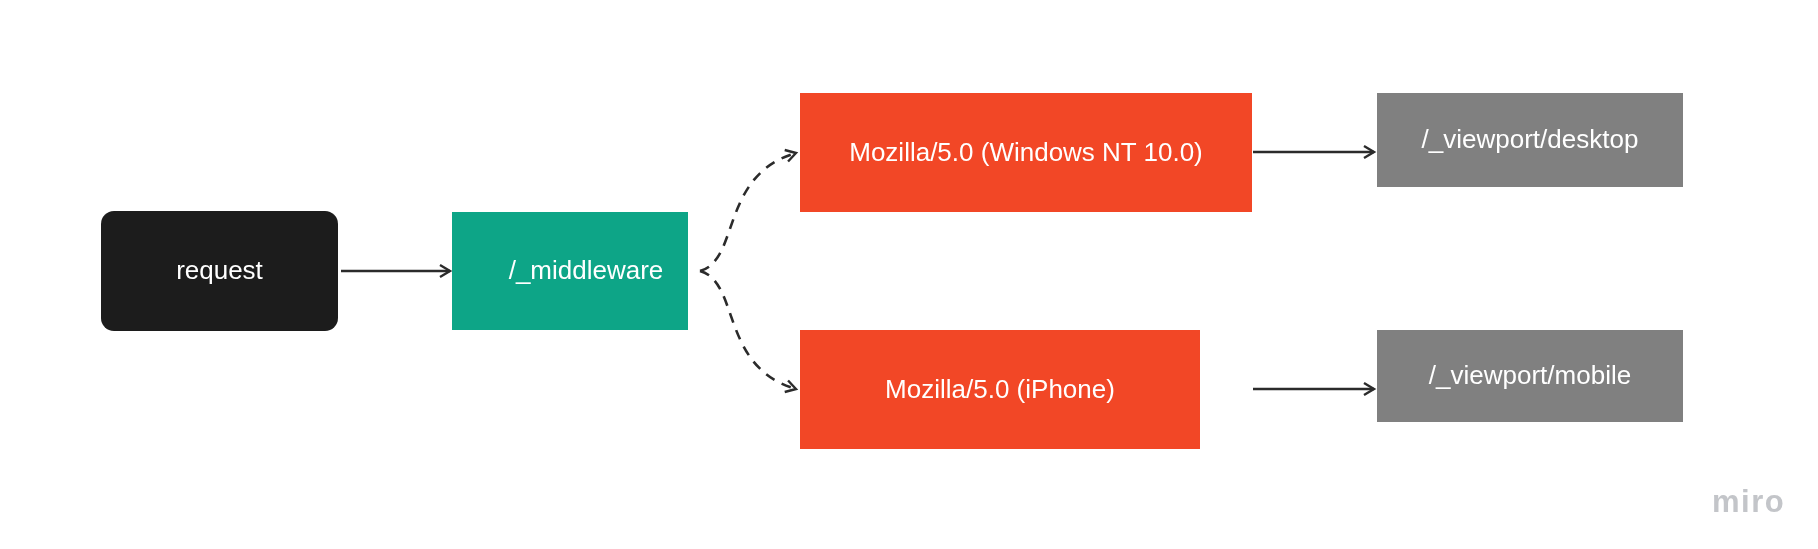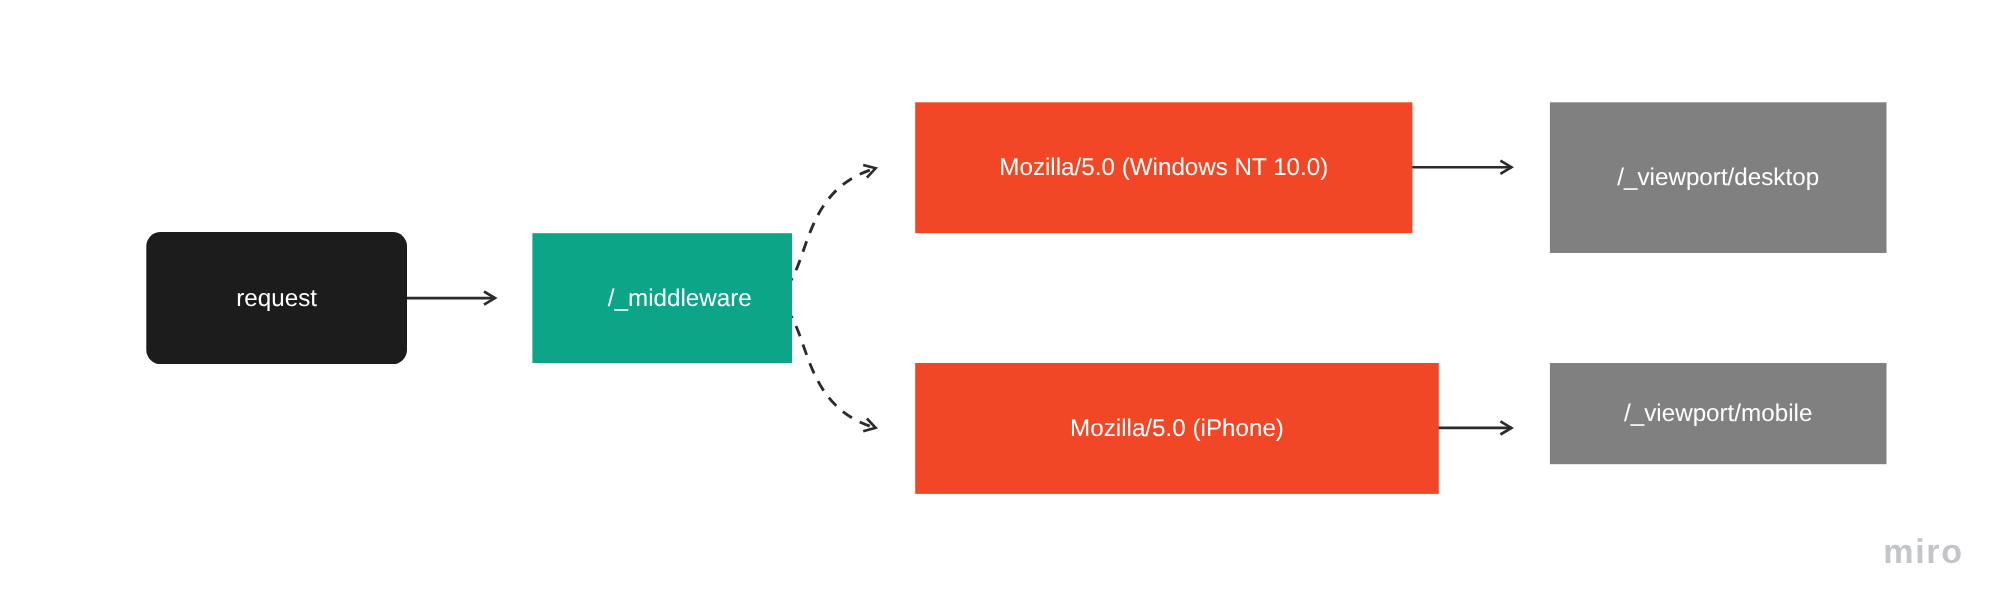--- a/index.html
+++ b/index.html
@@ -32,32 +32,31 @@
     stroke-width: 2.6px;
     stroke-dasharray: 10 8;
   }
   .node {
     position: absolute;
     display: flex;
     align-items: center;
     justify-content: center;
     text-align: right;
     color: #ffffff;
-    font-size: 22px;
+    font-size: 26px;
     line-height: 1.2;
     white-space: nowrap;
     box-sizing: border-box;
     user-select: none;
-    margin-left: 32px;
   }
   .node--request          { left: 101px;  top: 211px; width: 237px; height: 120px; border-radius: 13px; }
   .node--middleware       { left: 452px;  top: 212px; width: 236px; height: 118px; padding-left: 32px; }
   .node--ua-desktop       { left: 800px;  top: 93px;  width: 452px; height: 119px; }
-  .node--viewport-desktop { left: 1377px; top: 93px;  width: 306px; height: 137px; }
-  .node--ua-mobile        { left: 800px;  top: 330px; width: 476px; height: 119px; }
+  .node--viewport-desktop { left: 1377px; top: 93px;  width: 306px; height: 94px; }
+  .node--ua-mobile        { left: 800px;  top: 330px; width: 400px; height: 119px; }
   .node--viewport-mobile  { left: 1377px; top: 330px; width: 306px; height: 92px; }
   .watermark {
     position: absolute;
     left: 1712px;
     top: 484px;
     font-size: 31px;
     font-weight: 600;
     letter-spacing: 1.5px;
     color: var(--watermark-color, #c3c5c9);
     cursor: pointer;

